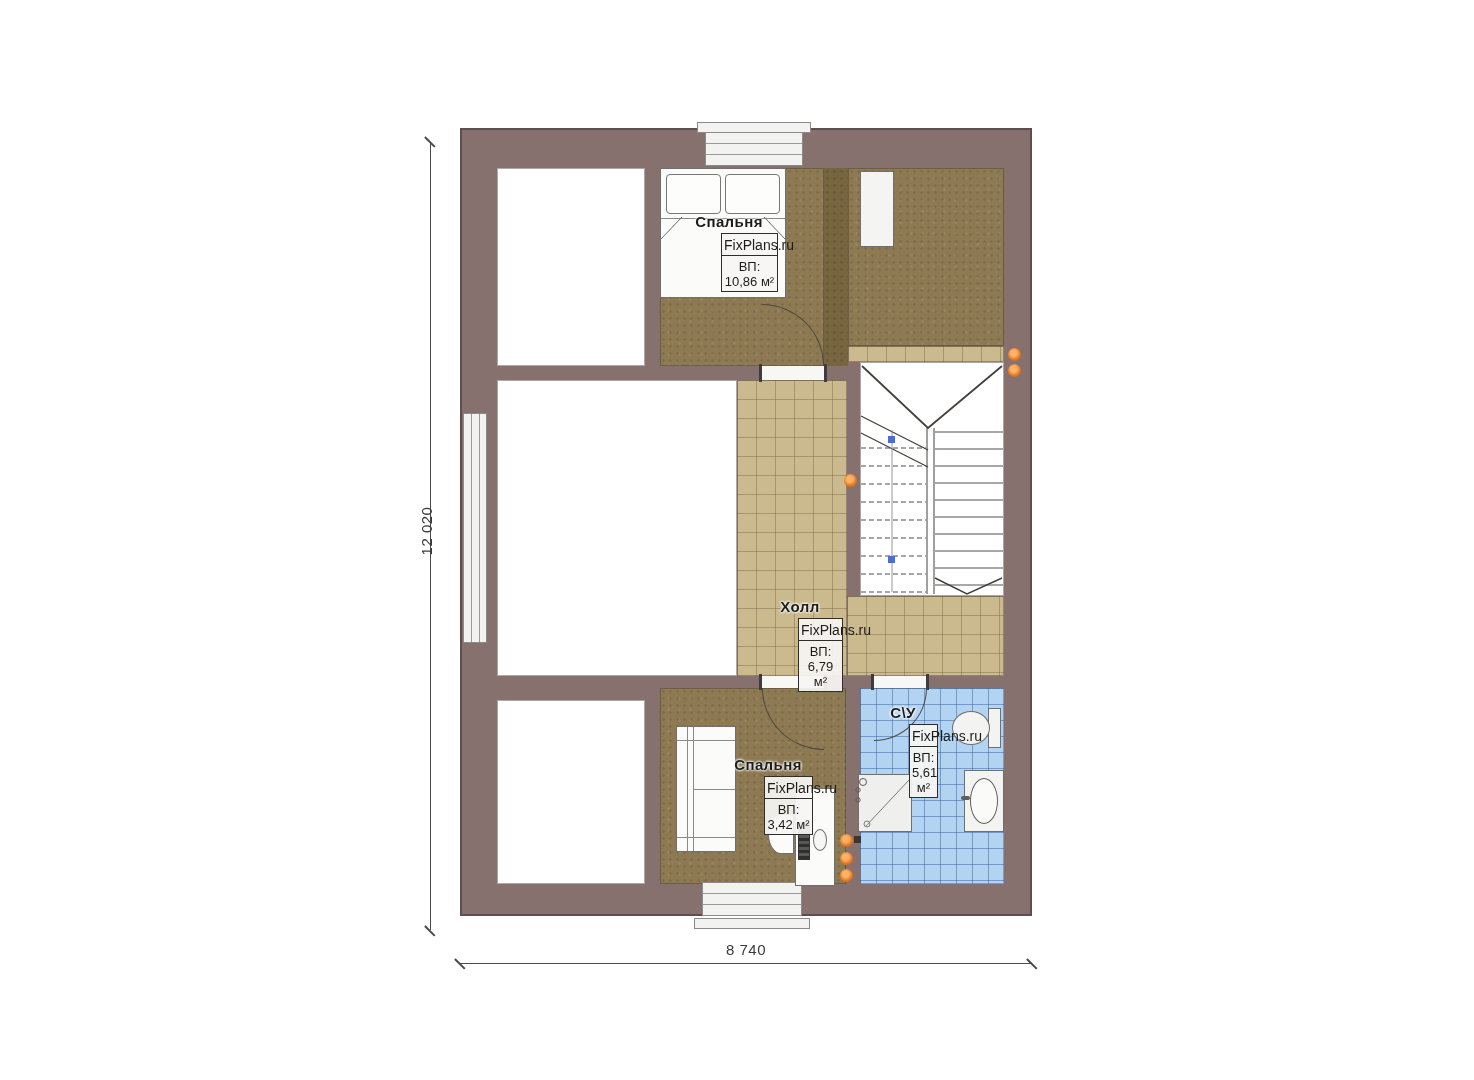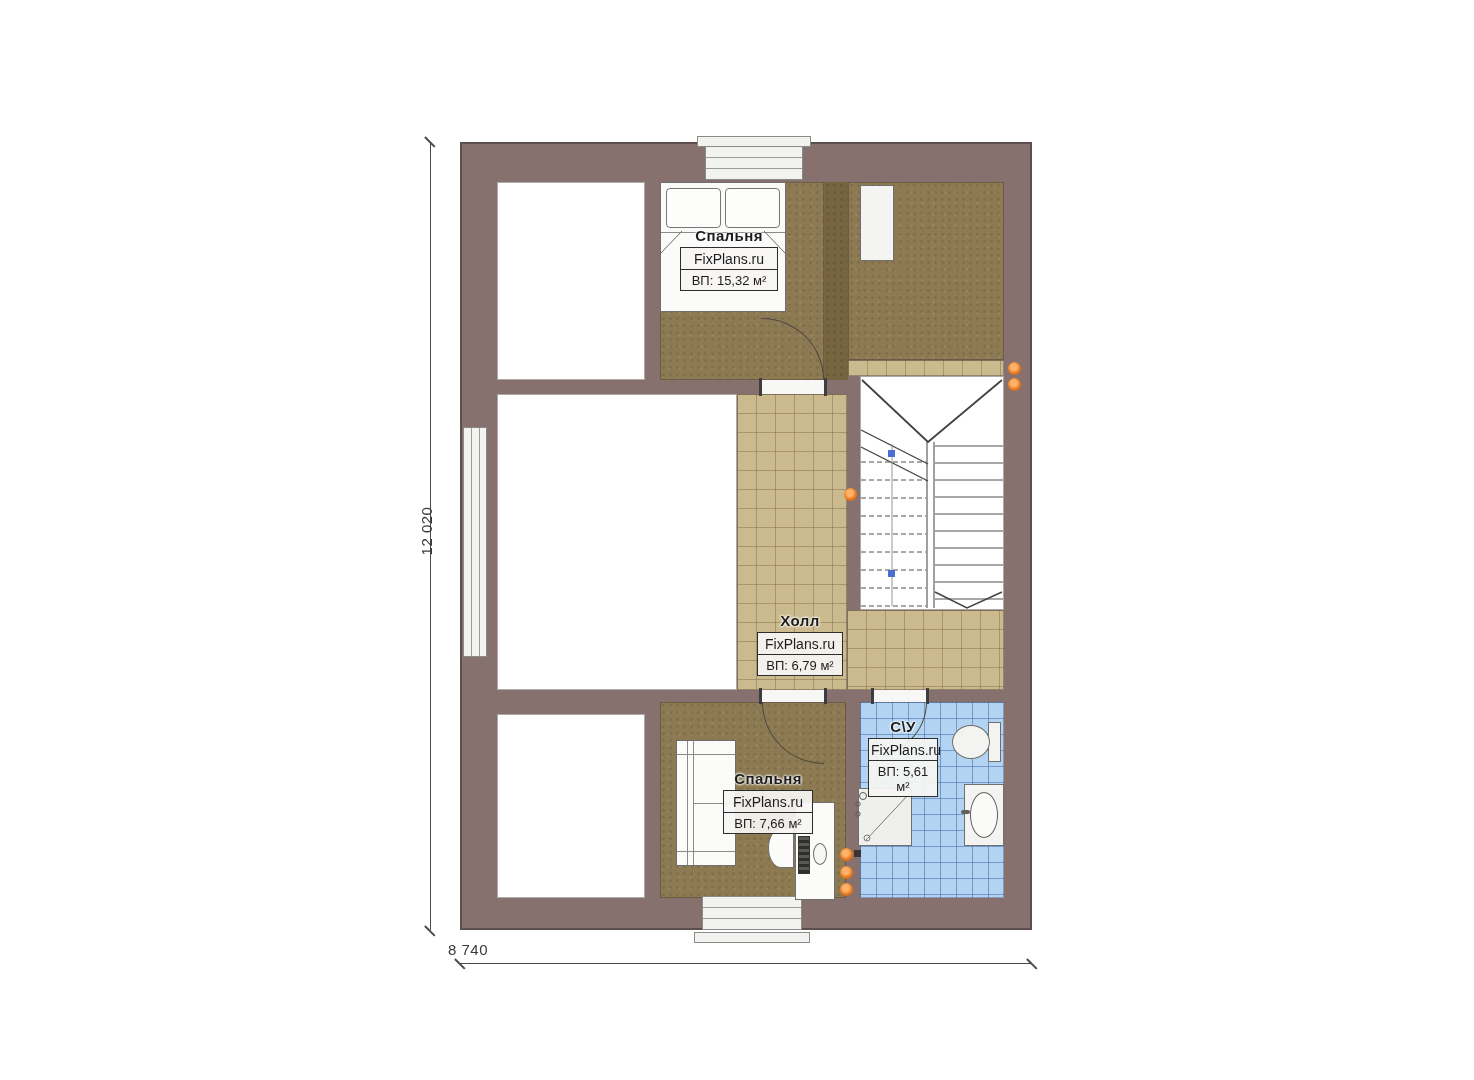--- a/index.html
+++ b/index.html
@@ -1,20 +1,20 @@
 <!DOCTYPE html>
 <html><head>
 <meta charset="utf-8">
 <style>
   html,body{margin:0;padding:0;background:#fff;}
   #canvas{position:relative;width:1474px;height:1080px;background:#ffffff;overflow:hidden;
           font-family:"Liberation Sans",sans-serif;color:#222;}
   .abs{position:absolute;}
   
-  #plan{position:absolute;left:460px;top:142px;width:572px;height:788px;
+  #plan{position:absolute;left:460px;top:128px;width:572px;height:788px;
         background:#87716f;border:2px solid #5e4f4e;box-sizing:border-box;}
   #plan > *{position:absolute;box-sizing:border-box;}
   
   .white-room{background:#ffffff;box-shadow:inset 0 0 0 1px rgba(110,96,94,.55);}
   .wood{background-color:#8d7a52;
         background-image:radial-gradient(rgba(0,0,0,.10) 1px,transparent 1.6px),
                          radial-gradient(rgba(255,255,255,.08) 1px,transparent 1.6px);
         background-size:7px 7px,11px 11px;background-position:0 0,3px 5px;
         box-shadow:inset 0 0 0 1px rgba(70,56,54,.45);}
   .dark-wood{background-color:#776540;
@@ -38,21 +38,21 @@
   
   .furn{background:#fbfbfa;border:1px solid #6f6f6d;}
   .fixture{background:#f3f3f1;border:1px solid #6f6f6d;}
   
   .odot{width:13px;height:13px;border-radius:50%;
         background:radial-gradient(circle at 45% 40%, #ffb36a 0 28%, #e5761c 60%, #cf6310 100%);}
   
   .room-label{text-align:center;z-index:5;}
   .room-title{font-size:15px;font-weight:bold;color:#1c1c1c;letter-spacing:.4px;
               text-shadow:0 0 3px #fff,0 0 3px #fff,0 0 2px #fff;margin-bottom:3px;}
-  .label-box{background:rgba(246,245,243,.93);border:1.5px solid #2d2d2d;}
+  .label-box{background:rgba(246,245,243,.93);border:1.5px solid #2d2d2d;margin-left:41px;}
   .label-box .wm{font-size:14px;color:#1c1c1c;padding:2.5px 2px;}
   .label-box .area{font-size:13px;color:#1c1c1c;padding:2.5px 2px;border-top:1.5px solid #2d2d2d;}
   
   .dimline{background:#4a4a4a;}
   .tick{position:absolute;width:14px;height:1.5px;background:#4a4a4a;}
   .dimtext{font-size:15px;color:#3a3a3a;letter-spacing:.5px;}
 </style>
 </head>
 <body>
 
@@ -191,37 +191,37 @@
         <circle cx="396" cy="670" r="2.2" stroke="#5a5a58"></circle>
       </g>
       <rect x="426" y="306" width="7" height="7" fill="#4a6fd4"></rect>
       <rect x="426" y="426" width="7" height="7" fill="#4a6fd4"></rect>
     </svg>
 
     <div class="room-label" style="left:218px;top:83px;width:98px;">
       <div class="room-title">Спальня</div>
       <div class="label-box">
         <div class="wm">FixPlans.ru</div>
-        <div class="area">ВП: 15,32 м²</div>
+        <div class="area">ВП: 10,86 м²</div>
       </div>
     </div>
 
     <div class="room-label" style="left:295px;top:468px;width:86px;">
       <div class="room-title">Холл</div>
       <div class="label-box">
         <div class="wm">FixPlans.ru</div>
         <div class="area">ВП: 6,79 м²</div>
       </div>
     </div>
 
     <div class="room-label" style="left:261px;top:626px;width:90px;">
       <div class="room-title">Спальня</div>
       <div class="label-box">
         <div class="wm">FixPlans.ru</div>
-        <div class="area">ВП: 7,66 м²</div>
+        <div class="area">ВП: 3,42 м²</div>
       </div>
     </div>
 
     <div class="room-label" style="left:406px;top:574px;width:70px;">
       <div class="room-title">С\У</div>
       <div class="label-box">
         <div class="wm">FixPlans.ru</div>
         <div class="area">ВП: 5,61 м²</div>
       </div>
     </div>
@@ -231,15 +231,15 @@
   <div class="abs dimline" style="left:430px;top:142px;width:1px;height:788px;">
     <div class="tick" style="left:-7px;top:-1px;transform:rotate(45deg);"></div>
     <div class="tick" style="left:-7px;bottom:-1px;transform:rotate(45deg);"></div>
   </div>
   <div class="abs dimtext" style="left:392px;top:522px;width:70px;height:18px;text-align:center;transform:rotate(-90deg);">12 020</div>
 
   <div class="abs dimline" style="left:460px;top:963px;width:572px;height:1px;">
     <div class="tick" style="left:-7px;top:0;transform:rotate(45deg);"></div>
     <div class="tick" style="right:-7px;top:0;transform:rotate(45deg);"></div>
   </div>
-  <div class="abs dimtext" style="left:448px;top:941px;width:572px;text-align:left;">8 740</div>
+  <div class="abs dimtext" style="left:460px;top:941px;width:572px;text-align:center;">8 740</div>
 
 </div>
 
 </body></html>

